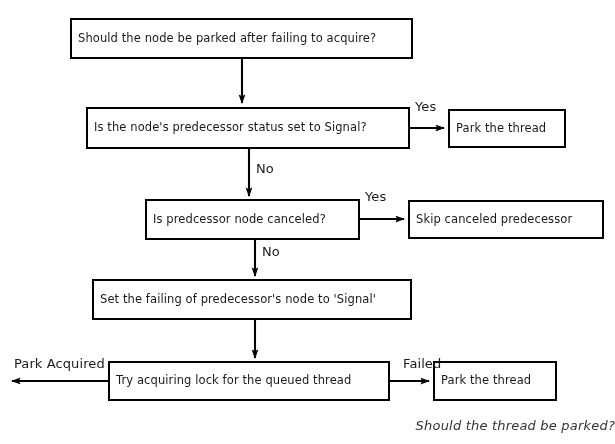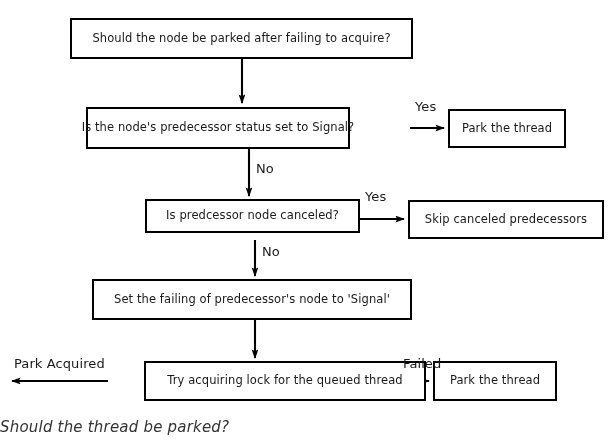--- a/index.html
+++ b/index.html
@@ -27,45 +27,44 @@
     height: 444px;
     display: block;
   }
   .node-box {
     position: absolute;
     box-sizing: border-box;
     border: 2px solid #000000;
     background: #ffffff;
     display: flex;
     align-items: center;
-    justify-content: center;
     color: #1a1a1a;
     font-size: 11.5px;
     line-height: 1.2;
     letter-spacing: 0.1px;
     text-align: center;
     white-space: nowrap;
     padding: 0 6px;
   }
   .edge-label {
     position: absolute;
     color: #1a1a1a;
     font-size: 13px;
     line-height: 1;
     white-space: nowrap;
     letter-spacing: 0.1px;
   }
   .caption {
     position: absolute;
     color: #333333;
-    font-size: 15px;
+    font-size: 13px;
     font-style: italic;
     white-space: nowrap;
     letter-spacing: 0.2px;
-    text-align: left;
+    text-align: right;
   }
 </style>
 </head>
 <body>
 
 <div id="canvas">
 
   <svg id="flow-svg" viewBox="0 0 615 444" xmlns="http://www.w3.org/2000/svg">
     <defs>
       <marker id="arrow" markerWidth="10" markerHeight="10" refX="8.6" refY="3.4" orient="auto" markerUnits="userSpaceOnUse">
@@ -93,41 +92,41 @@
       <line x1="108" y1="381" x2="12" y2="381" marker-end="url(#arrow-left)"></line>
 
       <line x1="390" y1="381" x2="429" y2="381" marker-end="url(#arrow)"></line>
     </g>
   </svg>
 
   <div class="node-box" style="left:70px; top:18px; width:343px; height:41px;">
     <span>Should the node be parked after failing to acquire?</span>
   </div>
 
-  <div class="node-box" style="left:86px; top:107px; width:264px; height:42px;">
+  <div class="node-box" style="left:86px; top:107px; width:324px; height:42px;">
     <span>Is the node's predecessor status set to Signal?</span>
   </div>
 
   <div class="node-box" style="left:448px; top:109px; width:118px; height:39px;">
     <span>Park the thread</span>
   </div>
 
-  <div class="node-box" style="left:145px; top:199px; width:215px; height:34px;">
+  <div class="node-box" style="left:145px; top:199px; width:215px; height:41px;">
     <span>Is predcessor node canceled?</span>
   </div>
 
   <div class="node-box" style="left:408px; top:200px; width:196px; height:39px;">
-    <span>Skip canceled predecessors</span>
+    <span>Skip canceled predecessor</span>
   </div>
 
   <div class="node-box" style="left:92px; top:279px; width:320px; height:41px;">
     <span>Set the failing of predecessor's node to 'Signal'</span>
   </div>
 
-  <div class="node-box" style="left:108px; top:361px; width:282px; height:40px;margin-left:36px;">
+  <div class="node-box" style="left:108px; top:361px; width:282px; height:40px;">
     <span>Try acquiring lock for the queued thread</span>
   </div>
 
   <div class="node-box" style="left:433px; top:361px; width:124px; height:40px;">
     <span>Park the thread</span>
   </div>
 
   <div class="edge-label" style="left:415px; top:100px;">Yes</div>
 
   <div class="edge-label" style="left:256px; top:162px;">No</div>

